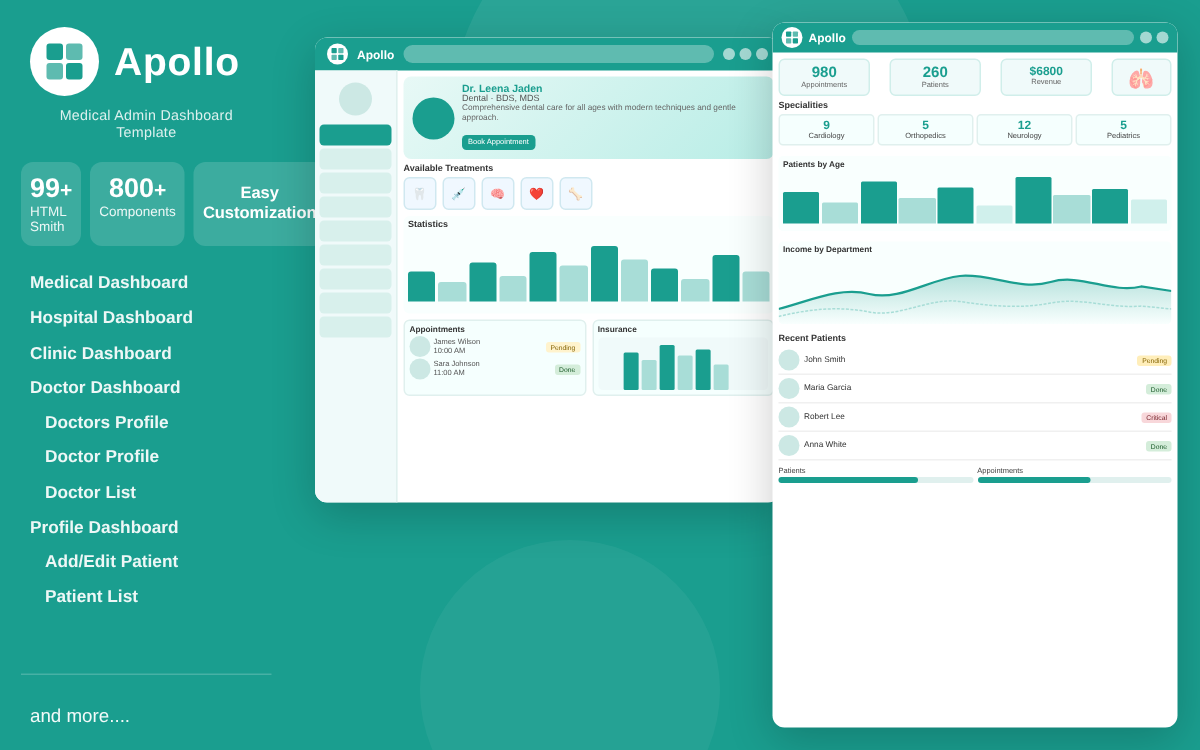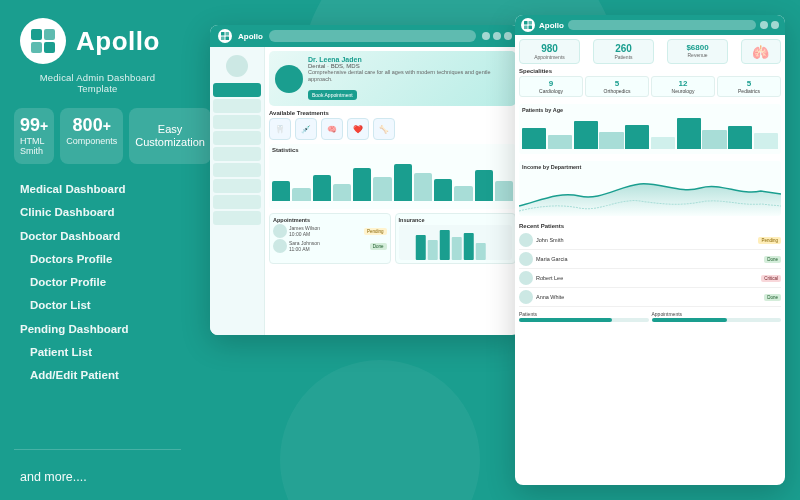--- a/index.html
+++ b/index.html
@@ -126,21 +126,21 @@
       border-radius: 8px;
       padding: 8px 6px;
       text-align: center;
       display: flex;
       flex-direction: column;
       align-items: center;
       justify-content: center;
     }
     .easy-label {
       font-size: 11px;
-      font-weight: 400;
+      font-weight: 700;
       color: white;
       line-height: 1.2;
     }
 
     
     .nav-list {
       flex: 1;
       overflow: hidden;
       padding: 0 0 0 0;
     }
@@ -631,28 +631,29 @@
         <div class="stat-number">800<span class="plus">+</span></div>
         <div class="stat-label">Components</div>
       </div>
       <div class="easy-box">
         <div class="easy-label">Easy<br>Customization</div>
       </div>
     </div>
 
     <div class="nav-list">
       <div class="nav-item section-header">Medical Dashboard</div>
+      <div class="nav-item section-header">Hospital Dashboard</div>
       <div class="nav-item section-header">Clinic Dashboard</div>
       <div class="nav-item section-header">Doctor Dashboard</div>
       <div class="nav-item indent1">Doctors Profile</div>
       <div class="nav-item indent1">Doctor Profile</div>
       <div class="nav-item indent1">Doctor List</div>
-      <div class="nav-item section-header">Pending Dashboard</div>
+      <div class="nav-item section-header">Profile Dashboard</div>
+      <div class="nav-item indent1">Add/Edit Patient</div>
       <div class="nav-item indent1">Patient List</div>
-      <div class="nav-item indent1">Add/Edit Patient</div>
 
     </div>
 
     <div class="separator"></div>
     <div class="and-more">and more....</div>
   </div>
 
   <div class="right-content">
     <div class="dashboard-screenshots">
 

